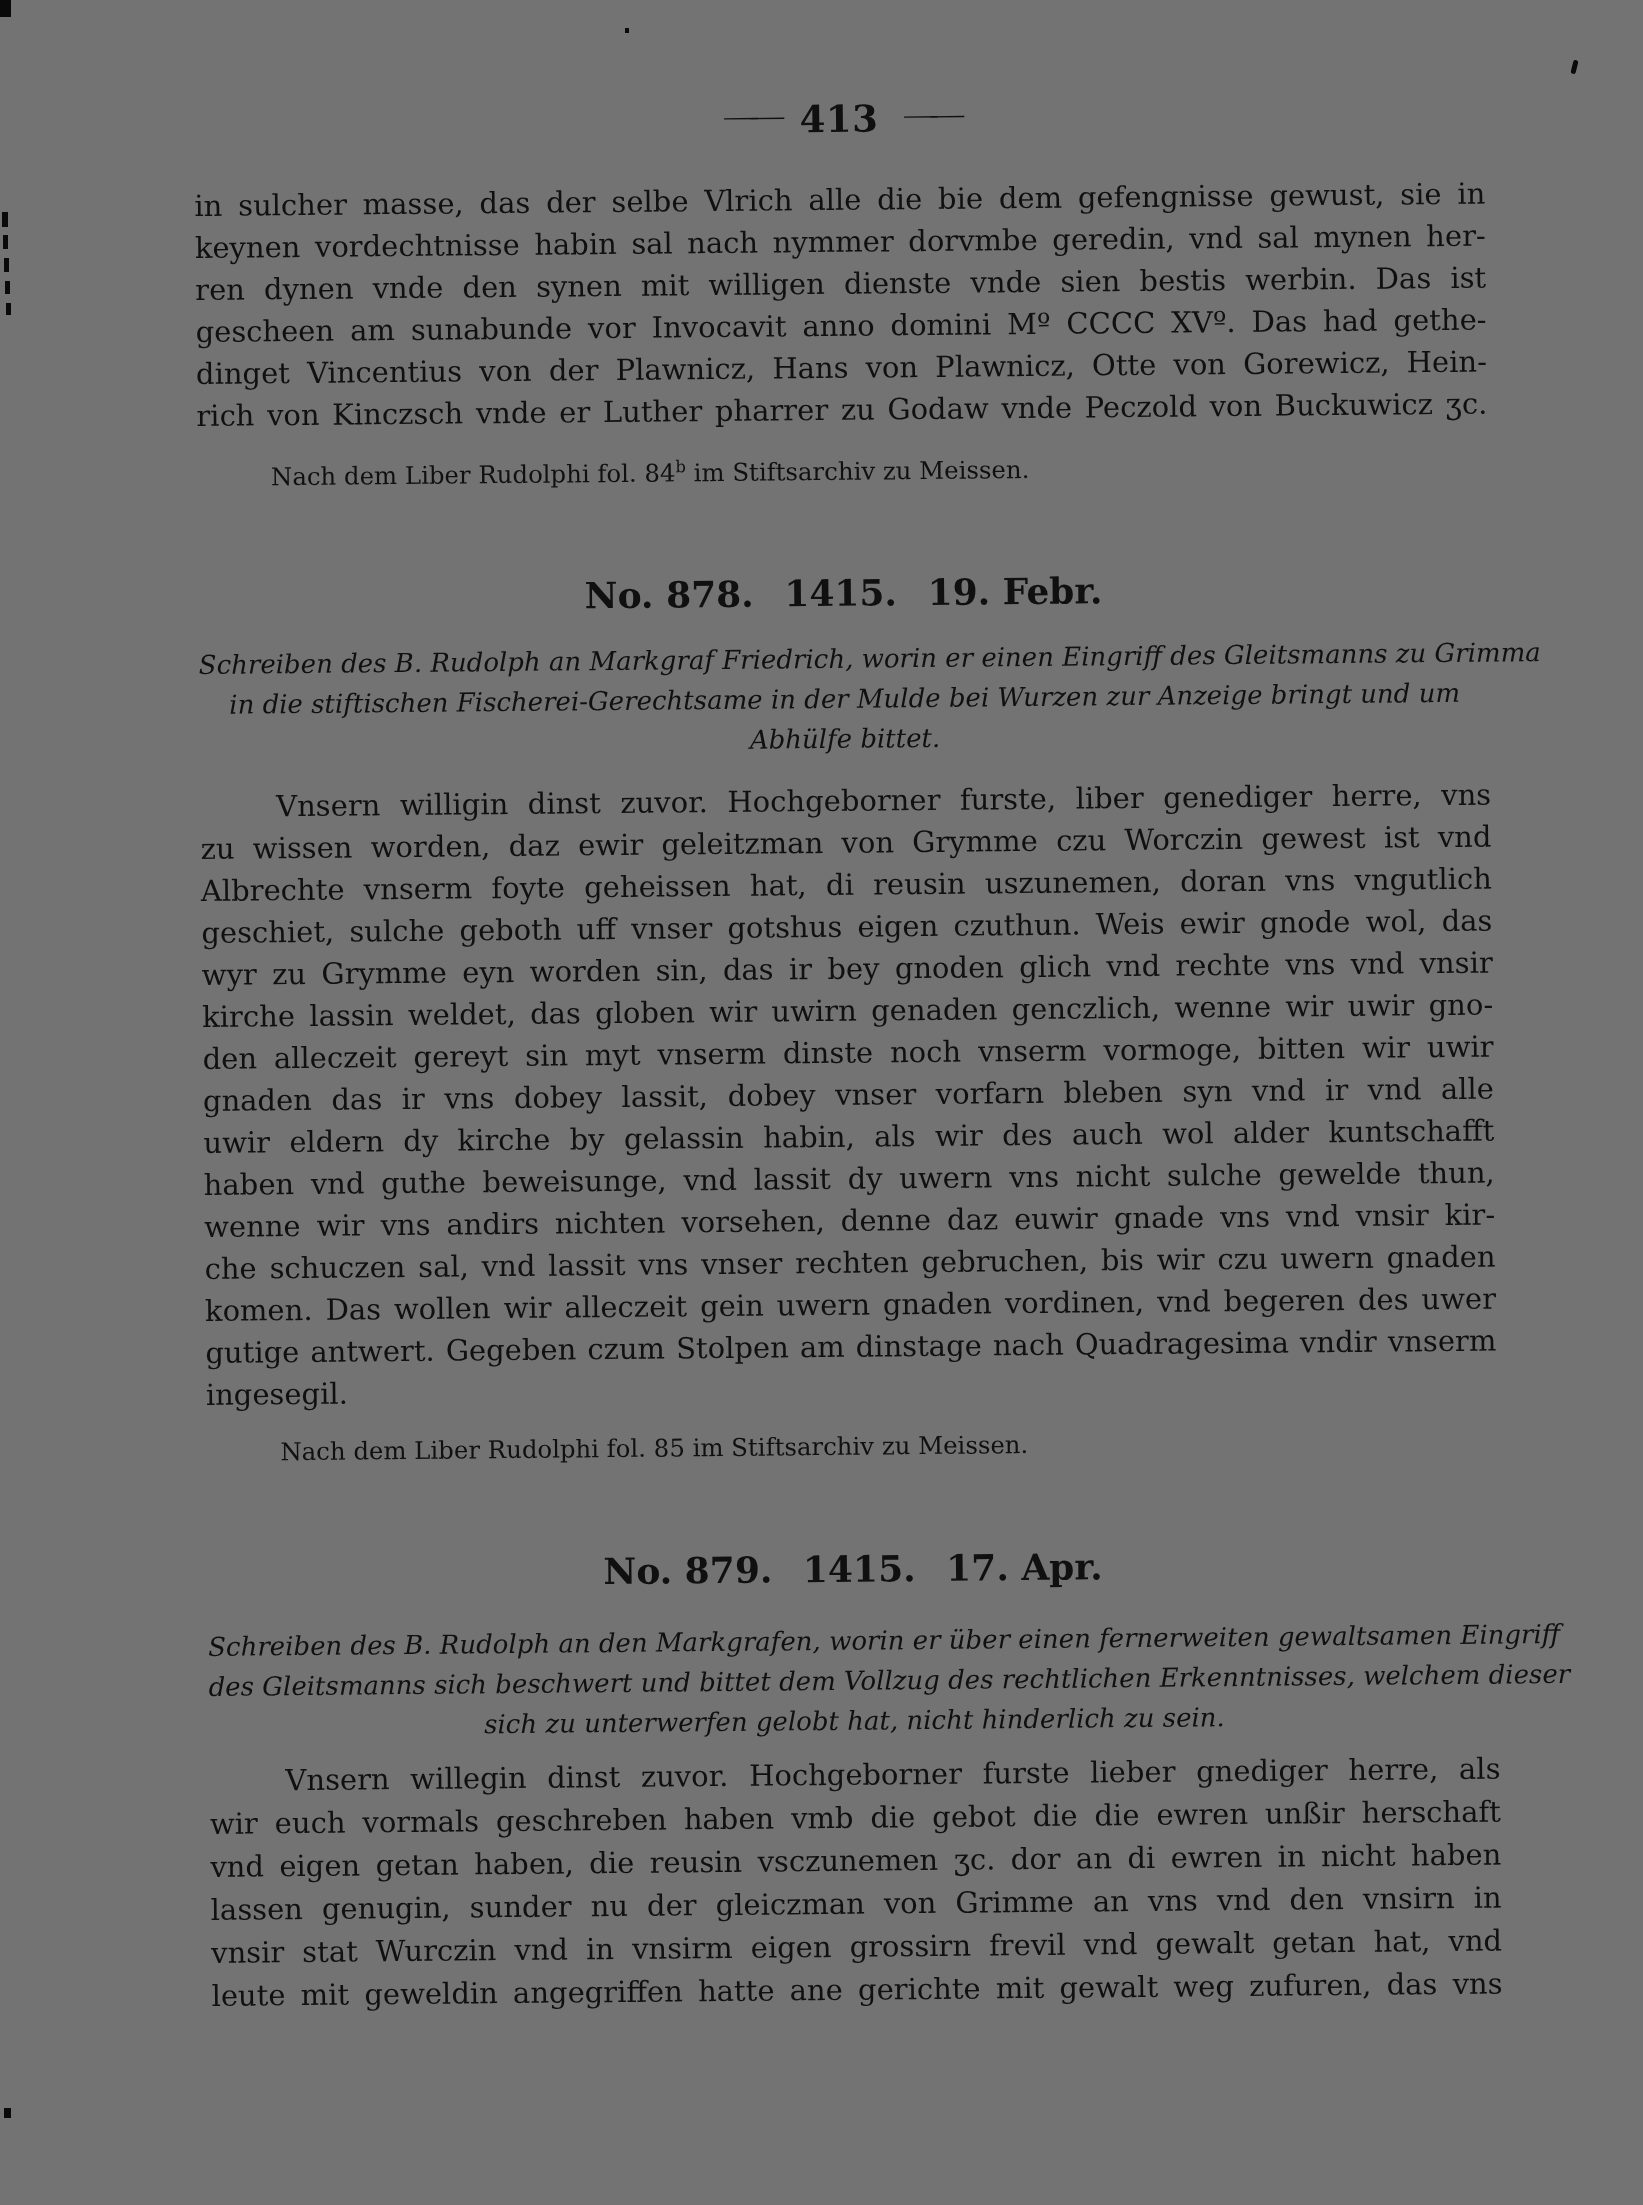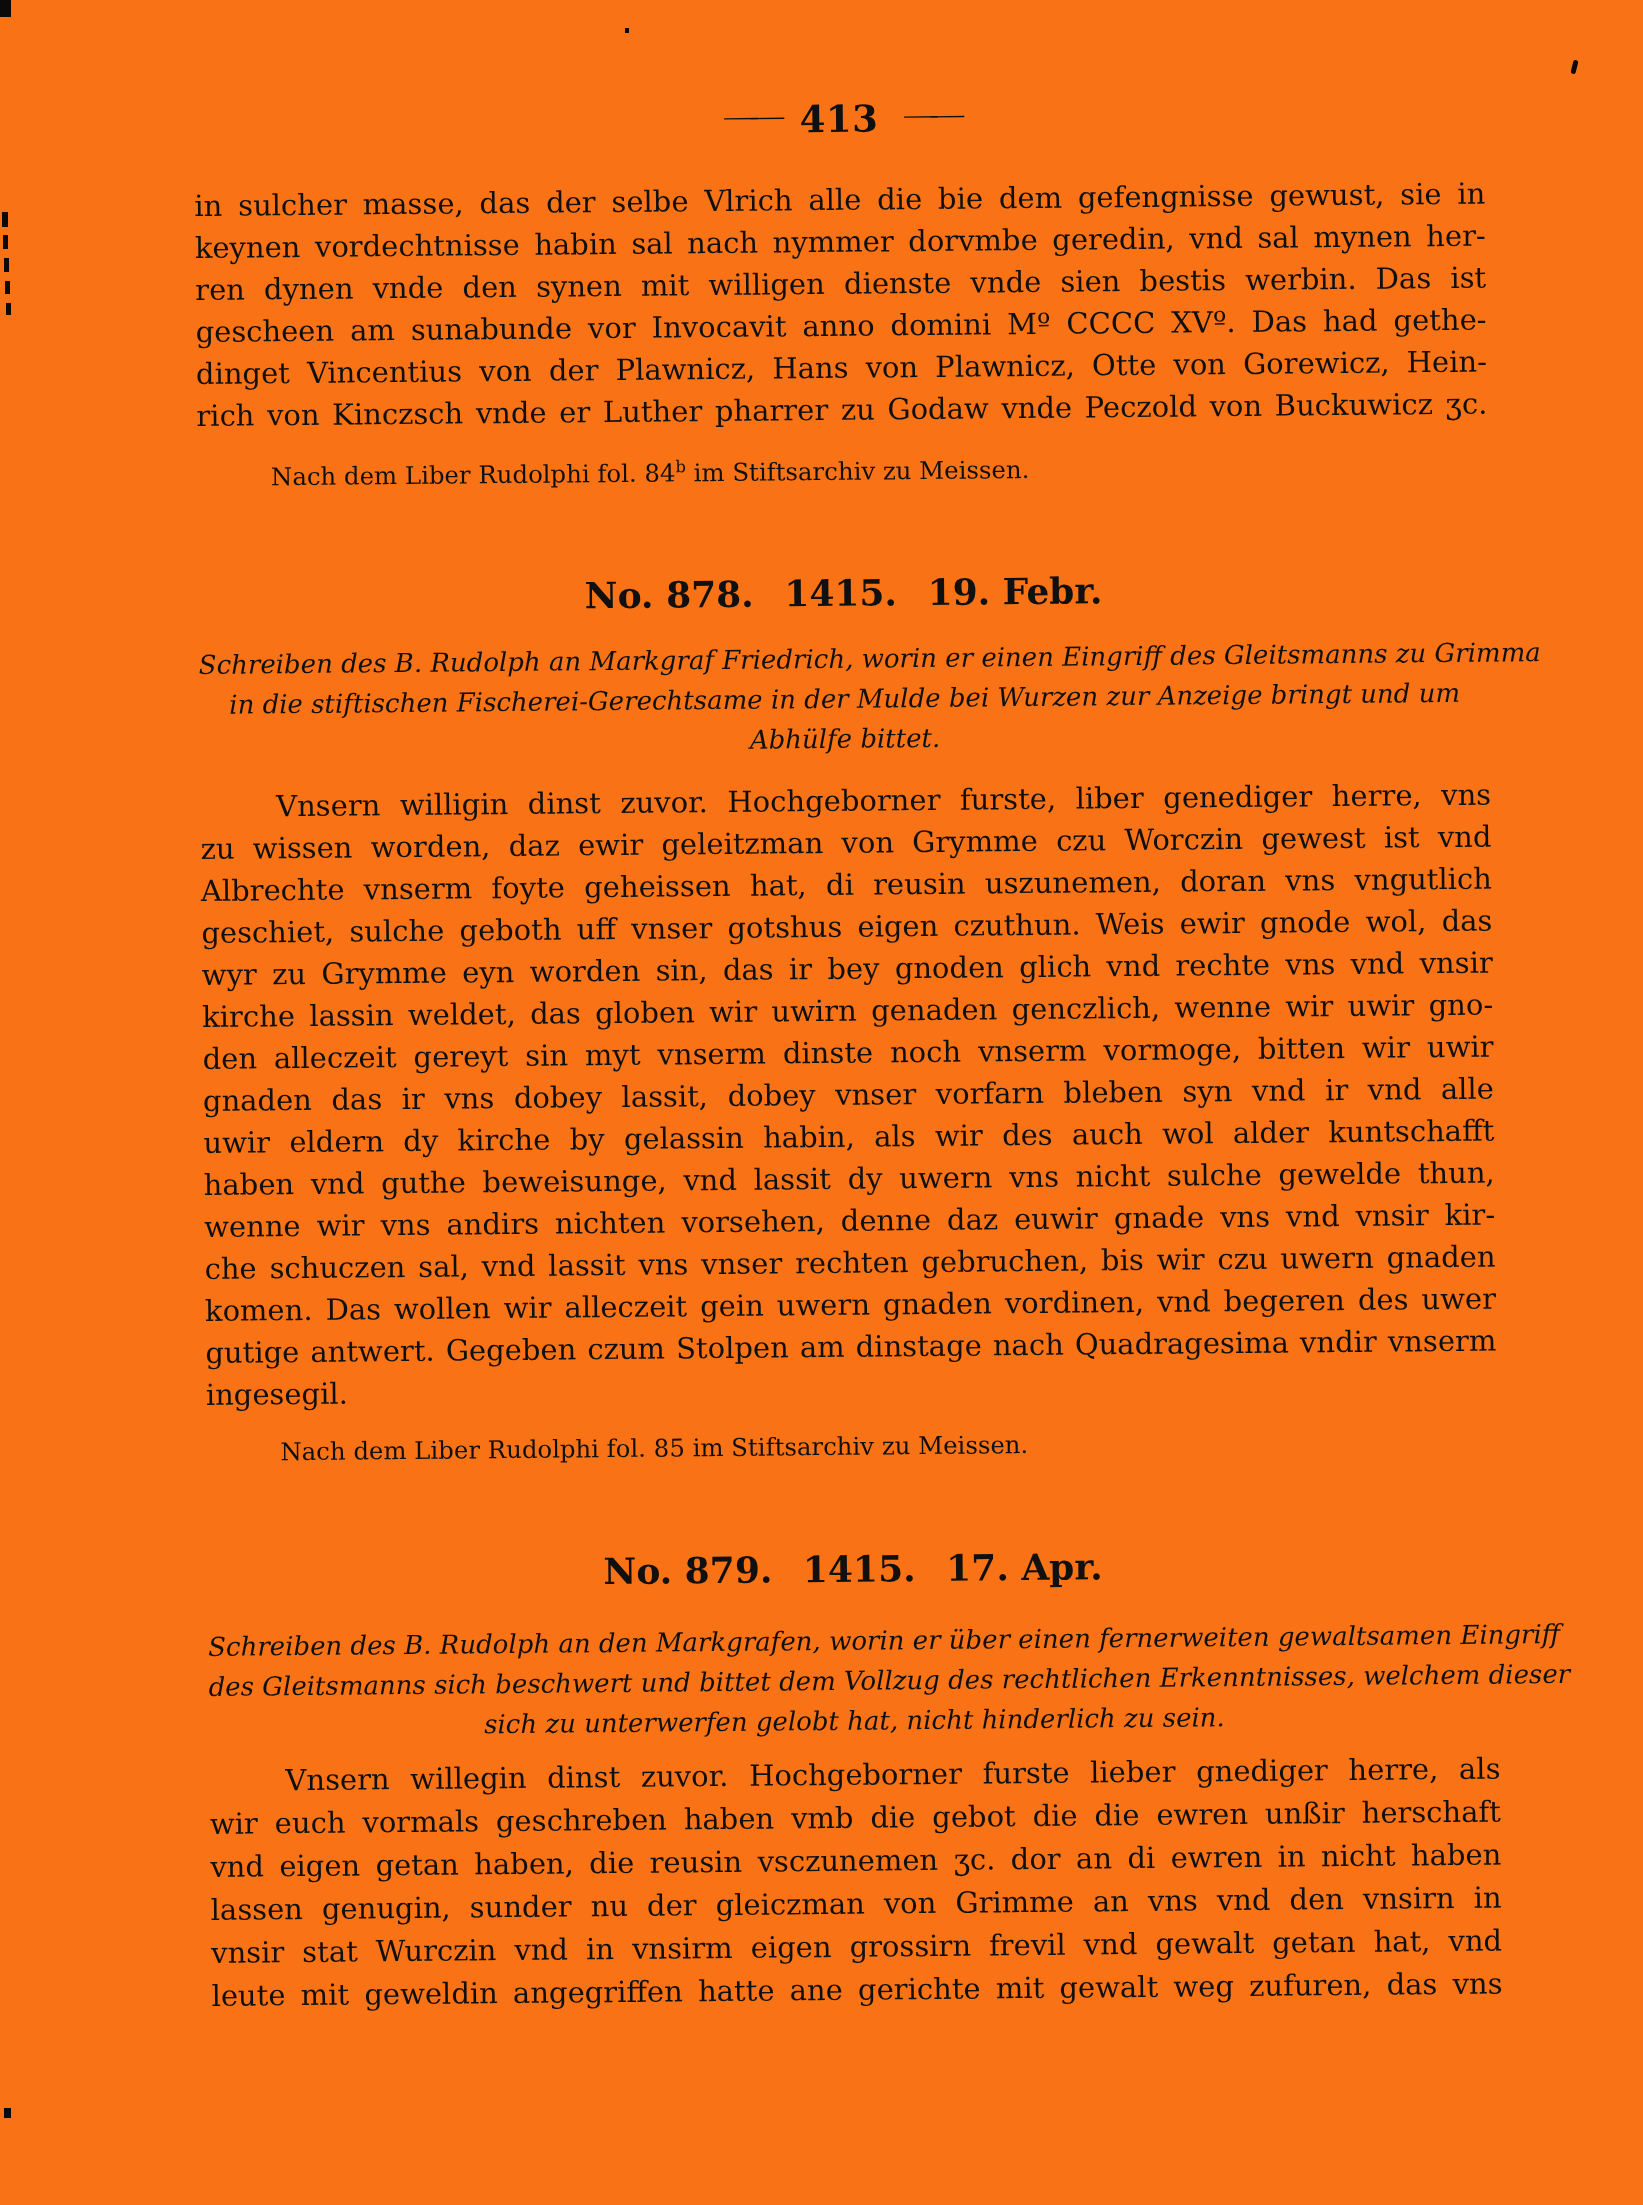--- a/index.html
+++ b/index.html
@@ -1,20 +1,20 @@
 <!DOCTYPE html>
 <html style="font-size:8.7px"><head>
 <meta charset="utf-8">
 <style>
   html,body{margin:0;padding:0;}
   body{background:#ffffff;}
   .page{
     position:relative;
     width:1644px;height:2205px;
-    background:#f97316;
+    background:#737373;
     overflow:hidden;
     font-family:"DejaVu Serif","Liberation Serif",serif;
     color:#101010;
   }
   .content{
     position:absolute;left:0;top:0;width:1644px;height:2205px;
     transform:rotate(-0.55deg);
     transform-origin:822px 1101px;
   }
   .block{position:absolute;left:203px;width:1291px;}

